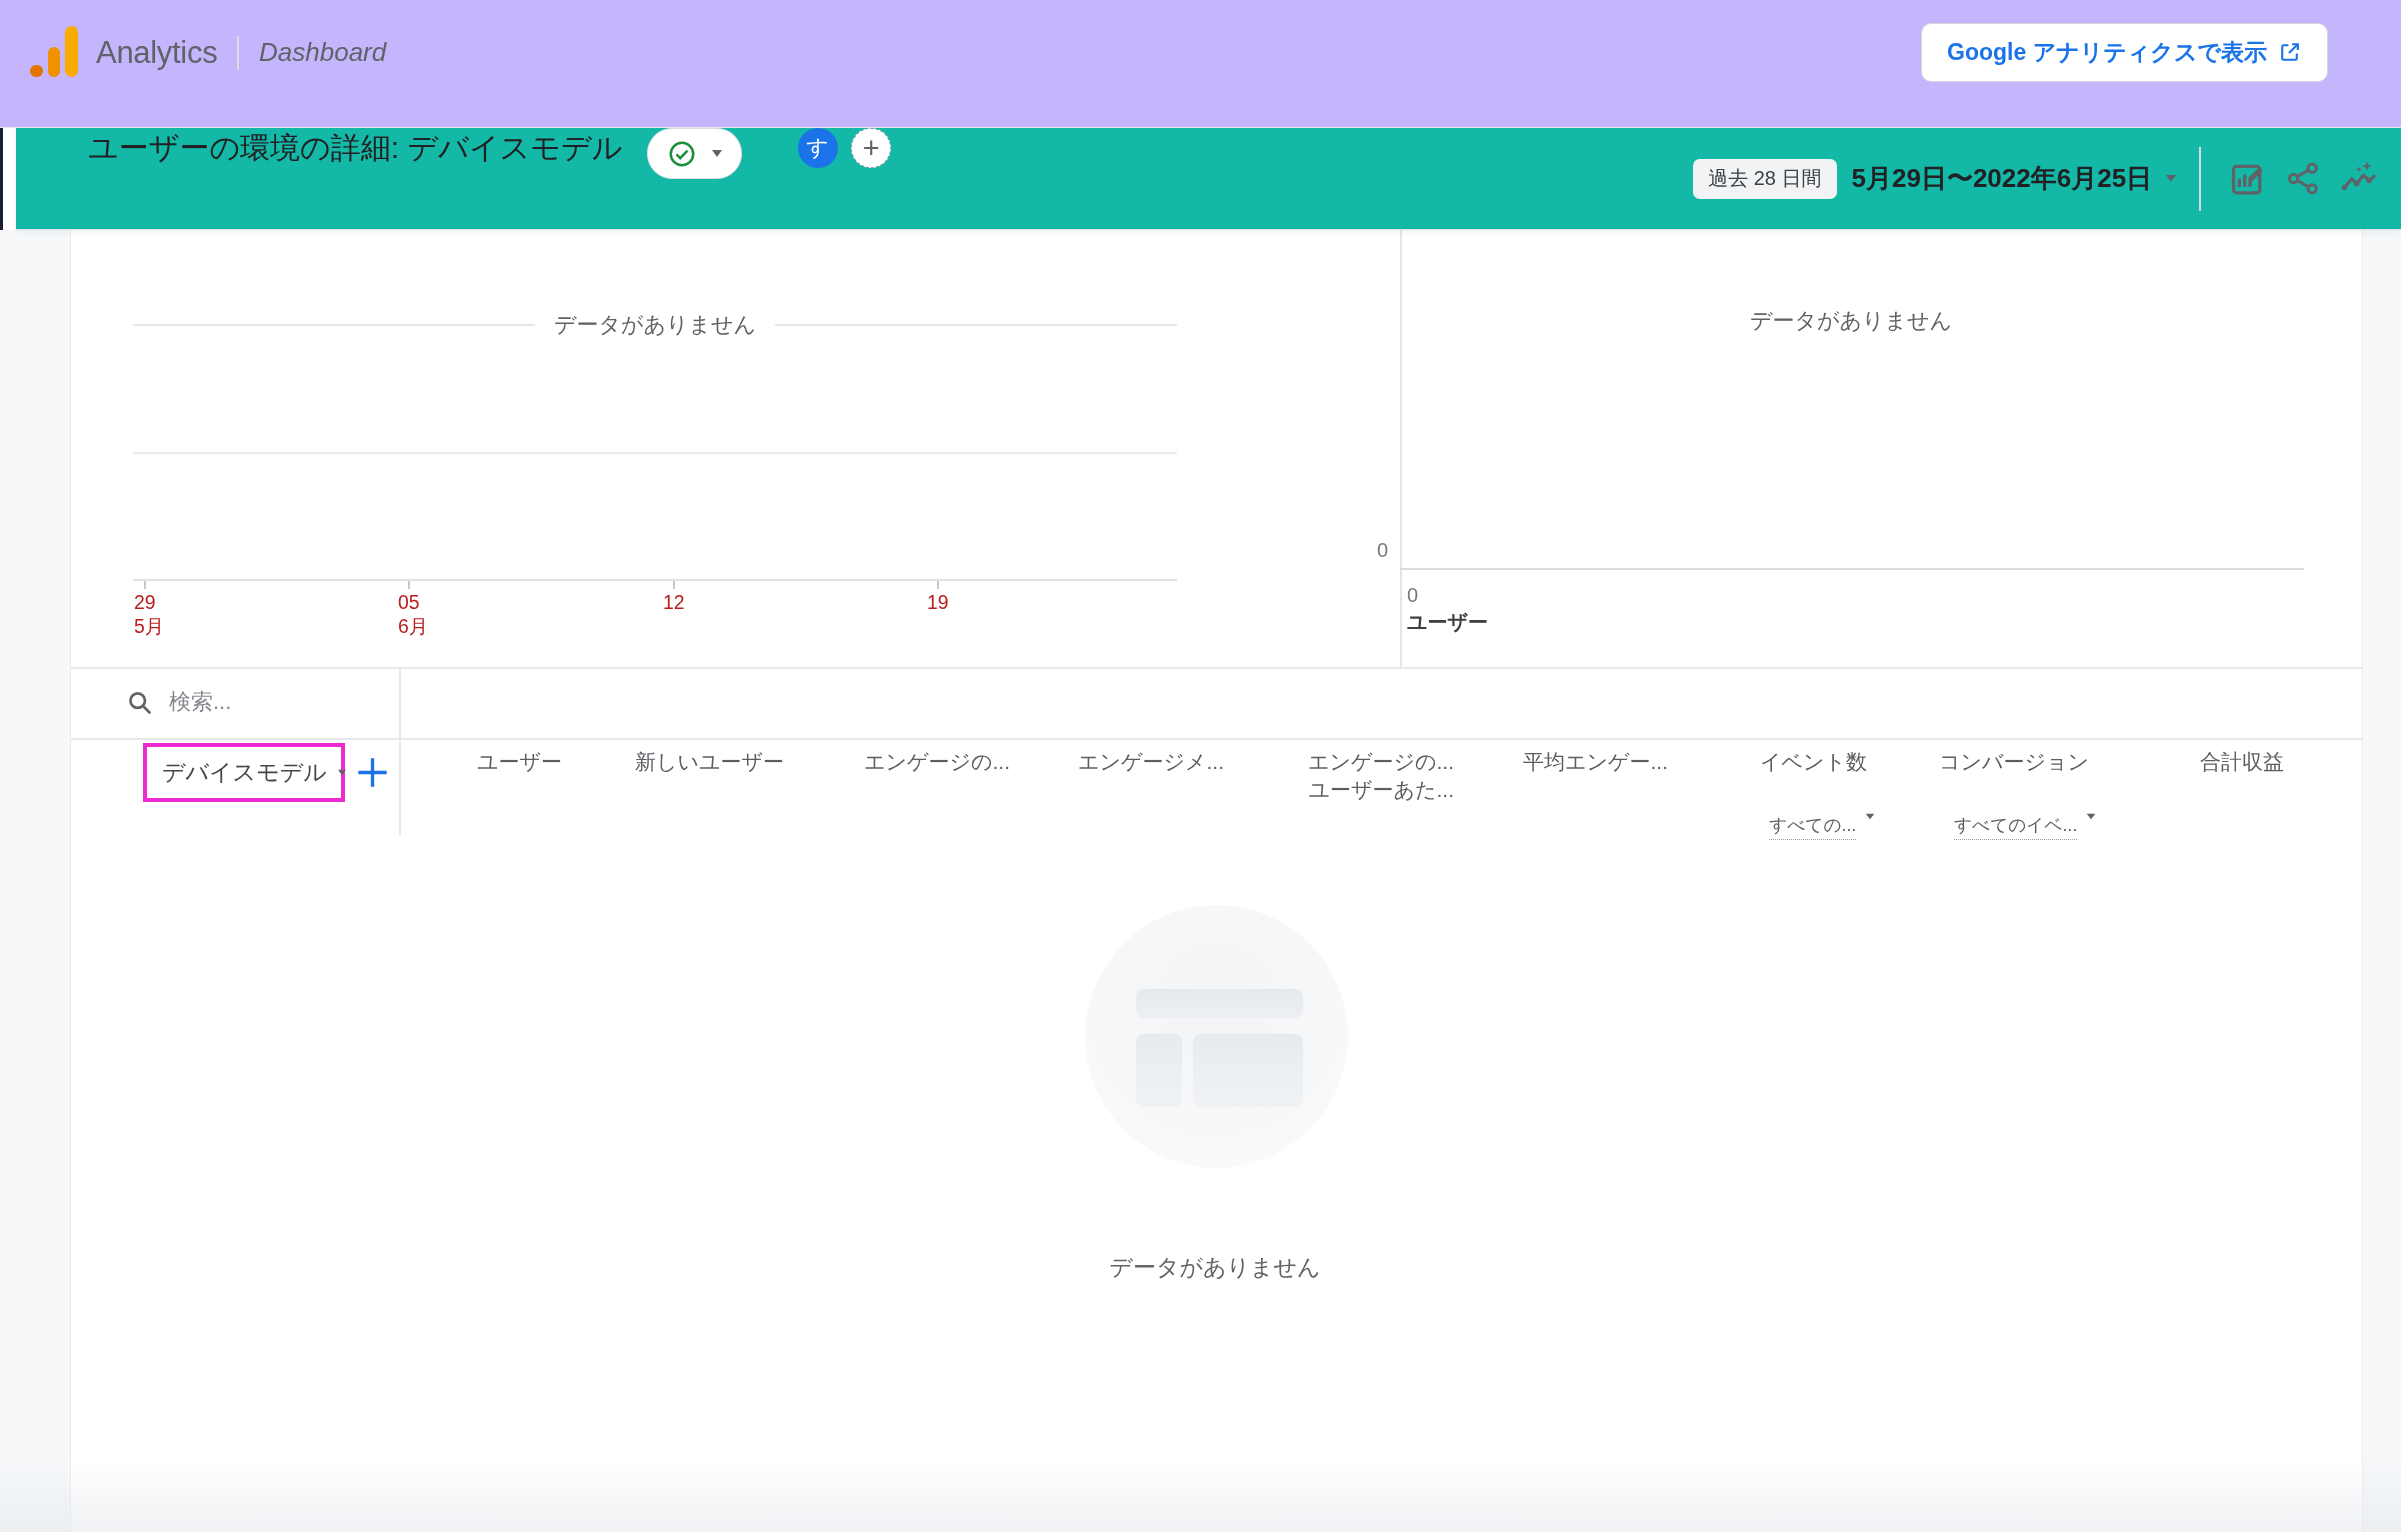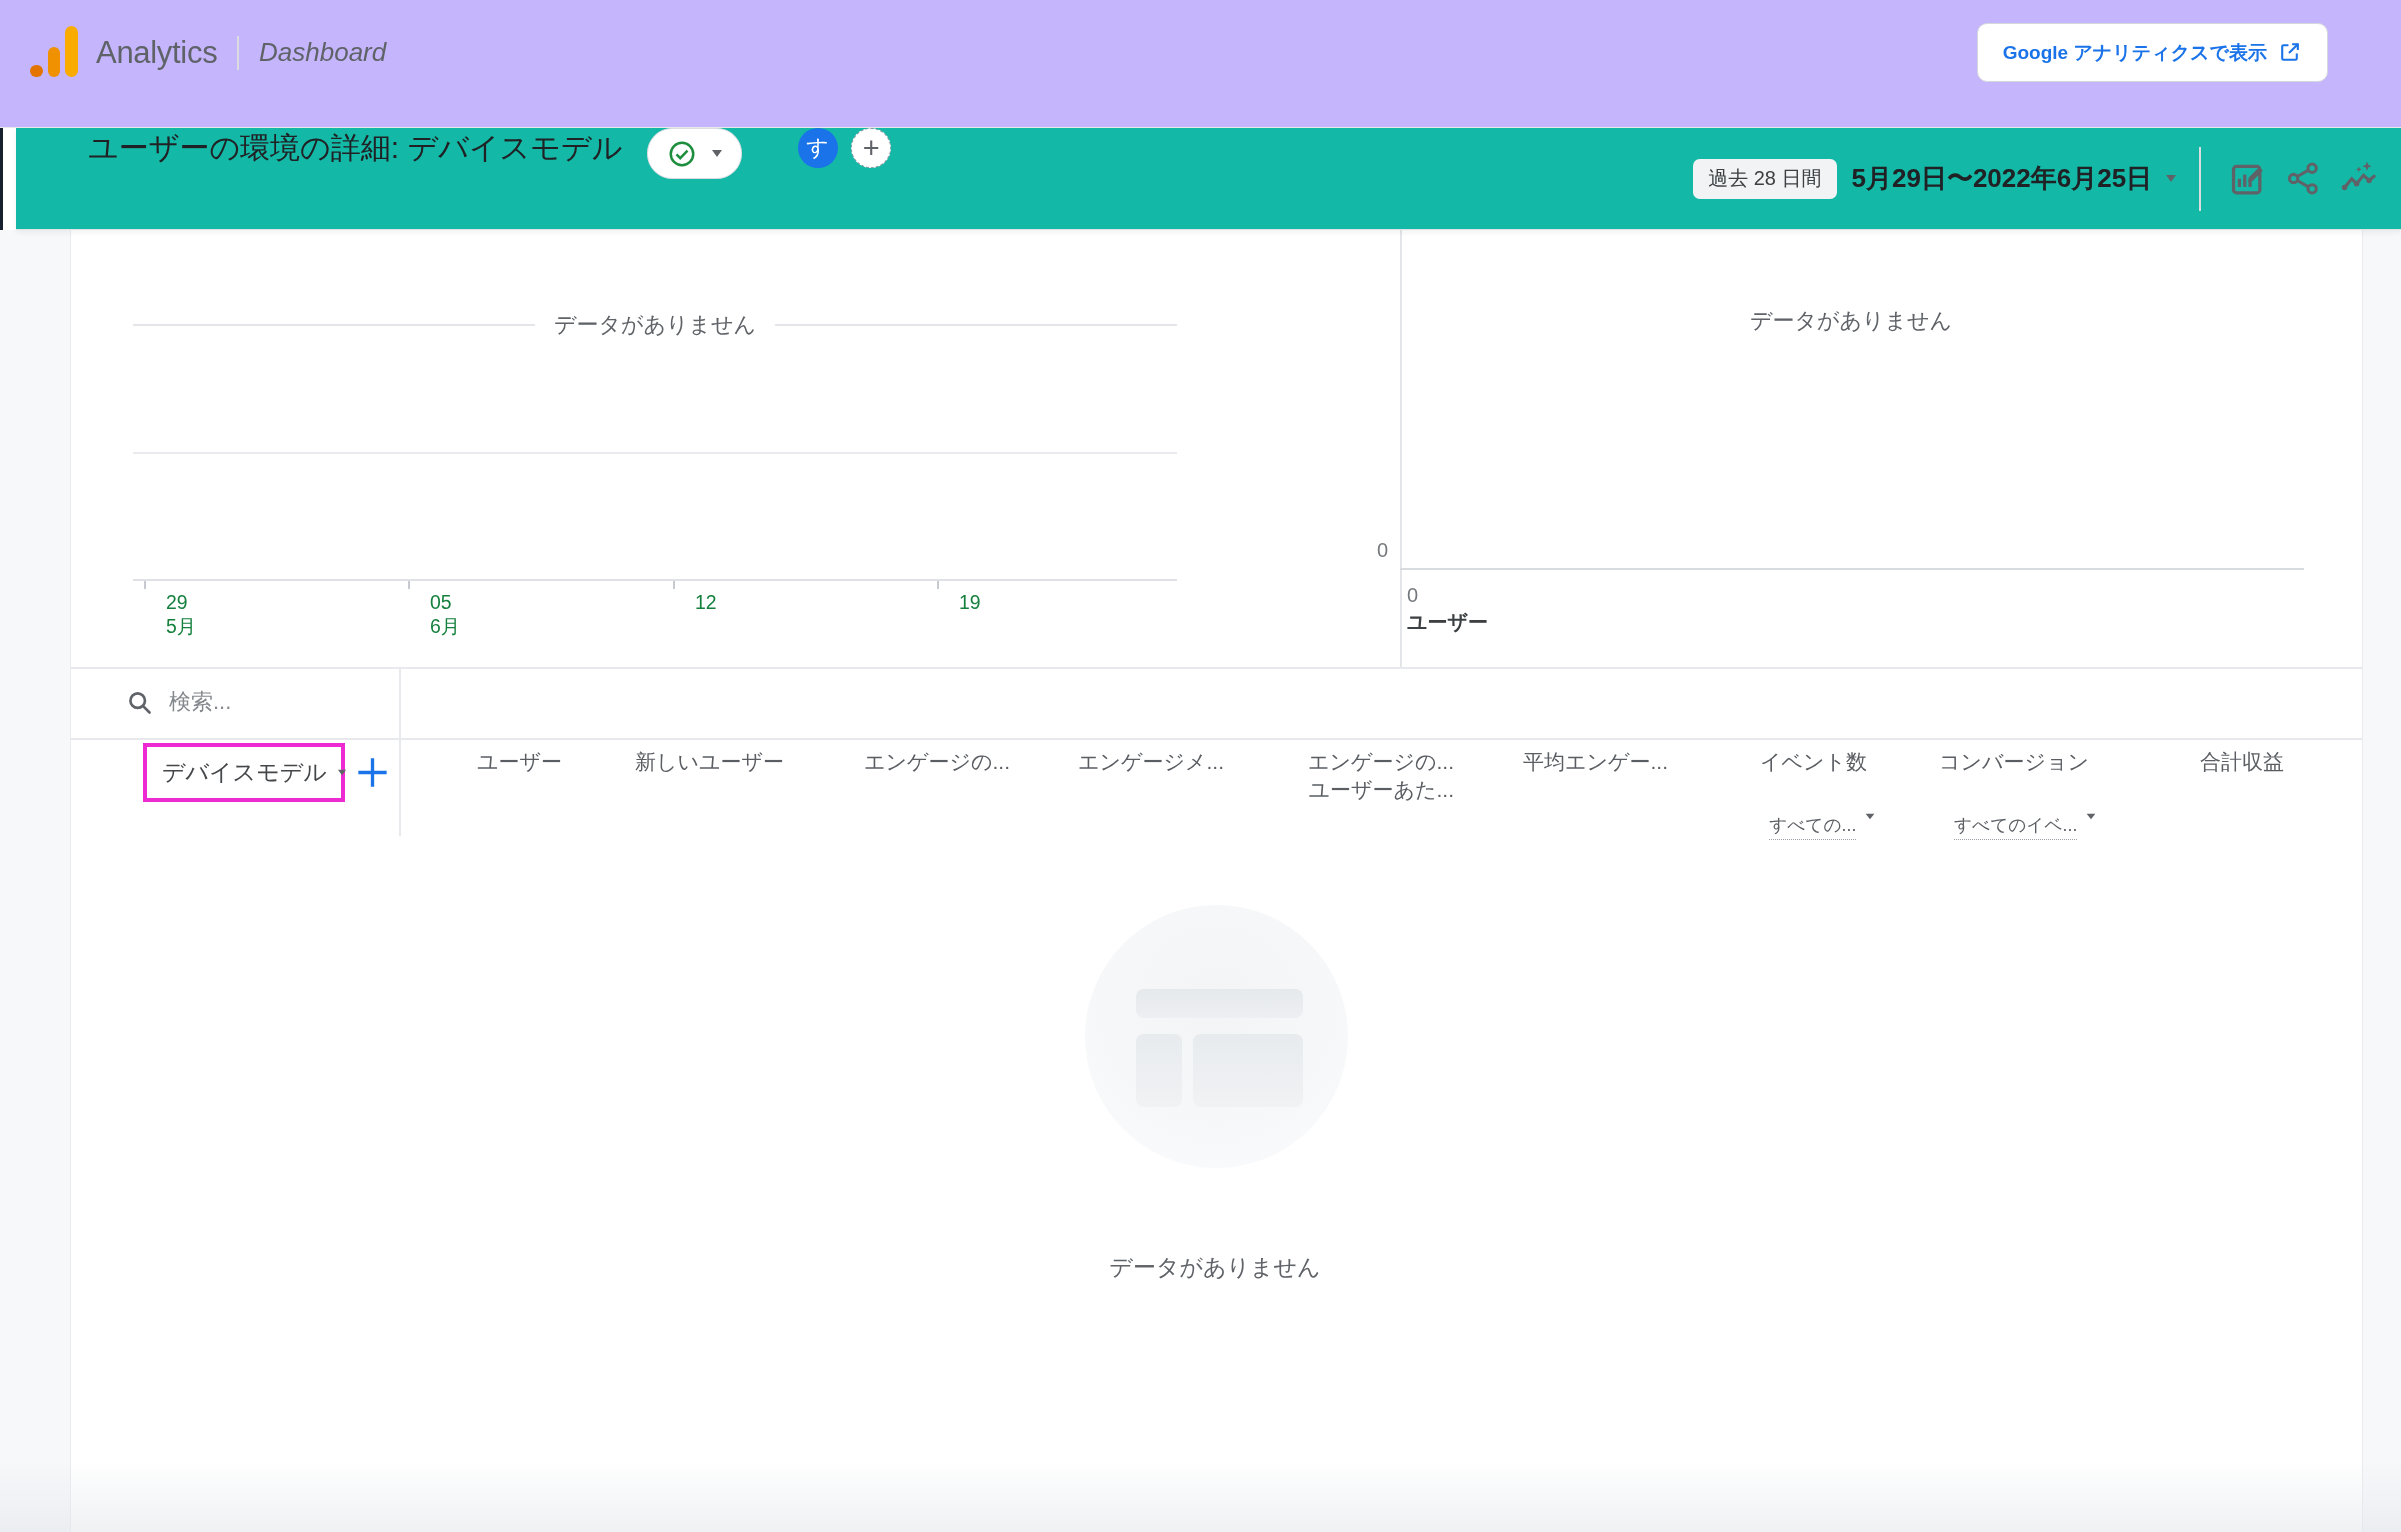--- a/index.html
+++ b/index.html
@@ -16,21 +16,21 @@
              padding:0 73px 22px 30px; z-index:5; }
   .ga-logo { position:relative; width:51px; height:56px; margin-right:15px; flex:none; }
   .ga-logo .bar-tall { position:absolute; left:35px; top:1.7px;  width:12.6px; height:51px; border-radius:6.7px; background:#f9ab00; }
   .ga-logo .bar-mid  { position:absolute; left:17.7px; top:22px; width:12.6px; height:30px; border-radius:6.7px; background:#ef9100; }
   .ga-logo .dot      { position:absolute; left:0;    top:40px; width:12.6px; height:12.6px; border-radius:50%;  background:#e37400; }
   .brand { font-size:31px; color:#5f6368; letter-spacing:-0.3px; }
   .brand-sep { width:1.7px; height:34px; background:#dadce0; margin:0 20px; }
   .page-name { font-size:26px; color:#5f6368;font-style:italic; }
   .view-btn { margin-left:auto; display:flex; align-items:center; gap:10px; background:#fff;
               border:1.7px solid #d4d7dc; border-radius:10px; height:59px; padding:0 25px;
-              color:#1a73e8; font-family:inherit; font-size:19px; font-weight:bold; cursor:pointer; }
+              color:#1a73e8; font-family:inherit; font-size:23px; font-weight:bold; cursor:pointer; }
 
   
   .title-bar { position:absolute; left:16px; top:128px; right:0; height:102px; background:#14b8a6;
                display:flex; padding:0 13.5px 0 72px; z-index:4;
                border-bottom:0.8px solid #e1e3e7; box-shadow:0 2.5px 5px rgba(60,64,67,.07); }
   .report-title { font-size:30px; font-weight:400; color:#202124; white-space:nowrap; }
   .status-pill { display:flex; align-items:center; gap:15px; margin-left:25px; height:51px; padding:0 18.6px;
                  border:1.7px solid #dadce0; border-radius:25px; background:#fff; cursor:pointer; }
   .caret { width:0; height:0; border-left:7.6px solid transparent; border-right:7.6px solid transparent;
            border-top:9.3px solid #5f6368; }
@@ -58,21 +58,21 @@
   .panel-divider  { position:absolute; left:1329px; top:0; width:1.7px; height:438px; background:#e3e5e8; }
   .charts-bottom  { position:absolute; left:0; right:0; top:437px; height:1.7px; background:#e7e9ec; }
 
   .grid-with-text { position:absolute; left:62px; top:78px; width:1044px; height:34px;
                     display:flex; align-items:center; }
   .grid-with-text .seg { flex:1; height:1.7px; background:#e4e6e9; }
   .nodata-text { padding:0 18.6px; font-size:22px; color:#5f6368; white-space:nowrap; }
   .gridline2 { position:absolute; left:62px; top:222px; width:1044px; height:1.7px; background:#e9ebee; }
   .baseline  { position:absolute; left:62px; top:349px; width:1044px; height:1.7px; background:#dfe1e5; }
   .tick { position:absolute; top:351px; width:1.7px; height:7.6px; background:#c6c9cd; }
-  .x-label { position:absolute; top:361px; font-size:19.4px; line-height:23.6px; color:#15803d;margin-left:32px; }
+  .x-label { position:absolute; top:361px; font-size:19.4px; line-height:23.6px; color:#b91c1c; }
 
   .rc-nodata { position:absolute; left:1329px; top:76px; width:902px; text-align:center;
                font-size:22px; color:#5f6368; }
   .rc-y0 { position:absolute; left:1265px; width:52px; top:309px; text-align:right; font-size:20px; color:#75787c; }
   .rc-axis-bottom { position:absolute; left:1329px; top:338px; width:904px; height:1.7px; background:#d9dcdf; }
   .rc-x0 { position:absolute; left:1336px; top:354px; font-size:20px; color:#75787c; }
   .rc-xlabel { position:absolute; left:1336px; top:379px; font-size:20px; font-weight:bold; color:#3c4043; }
 
   
   .search-bottom { position:absolute; left:0; right:0; top:508px; height:1.7px; background:#e7e9ec; }

